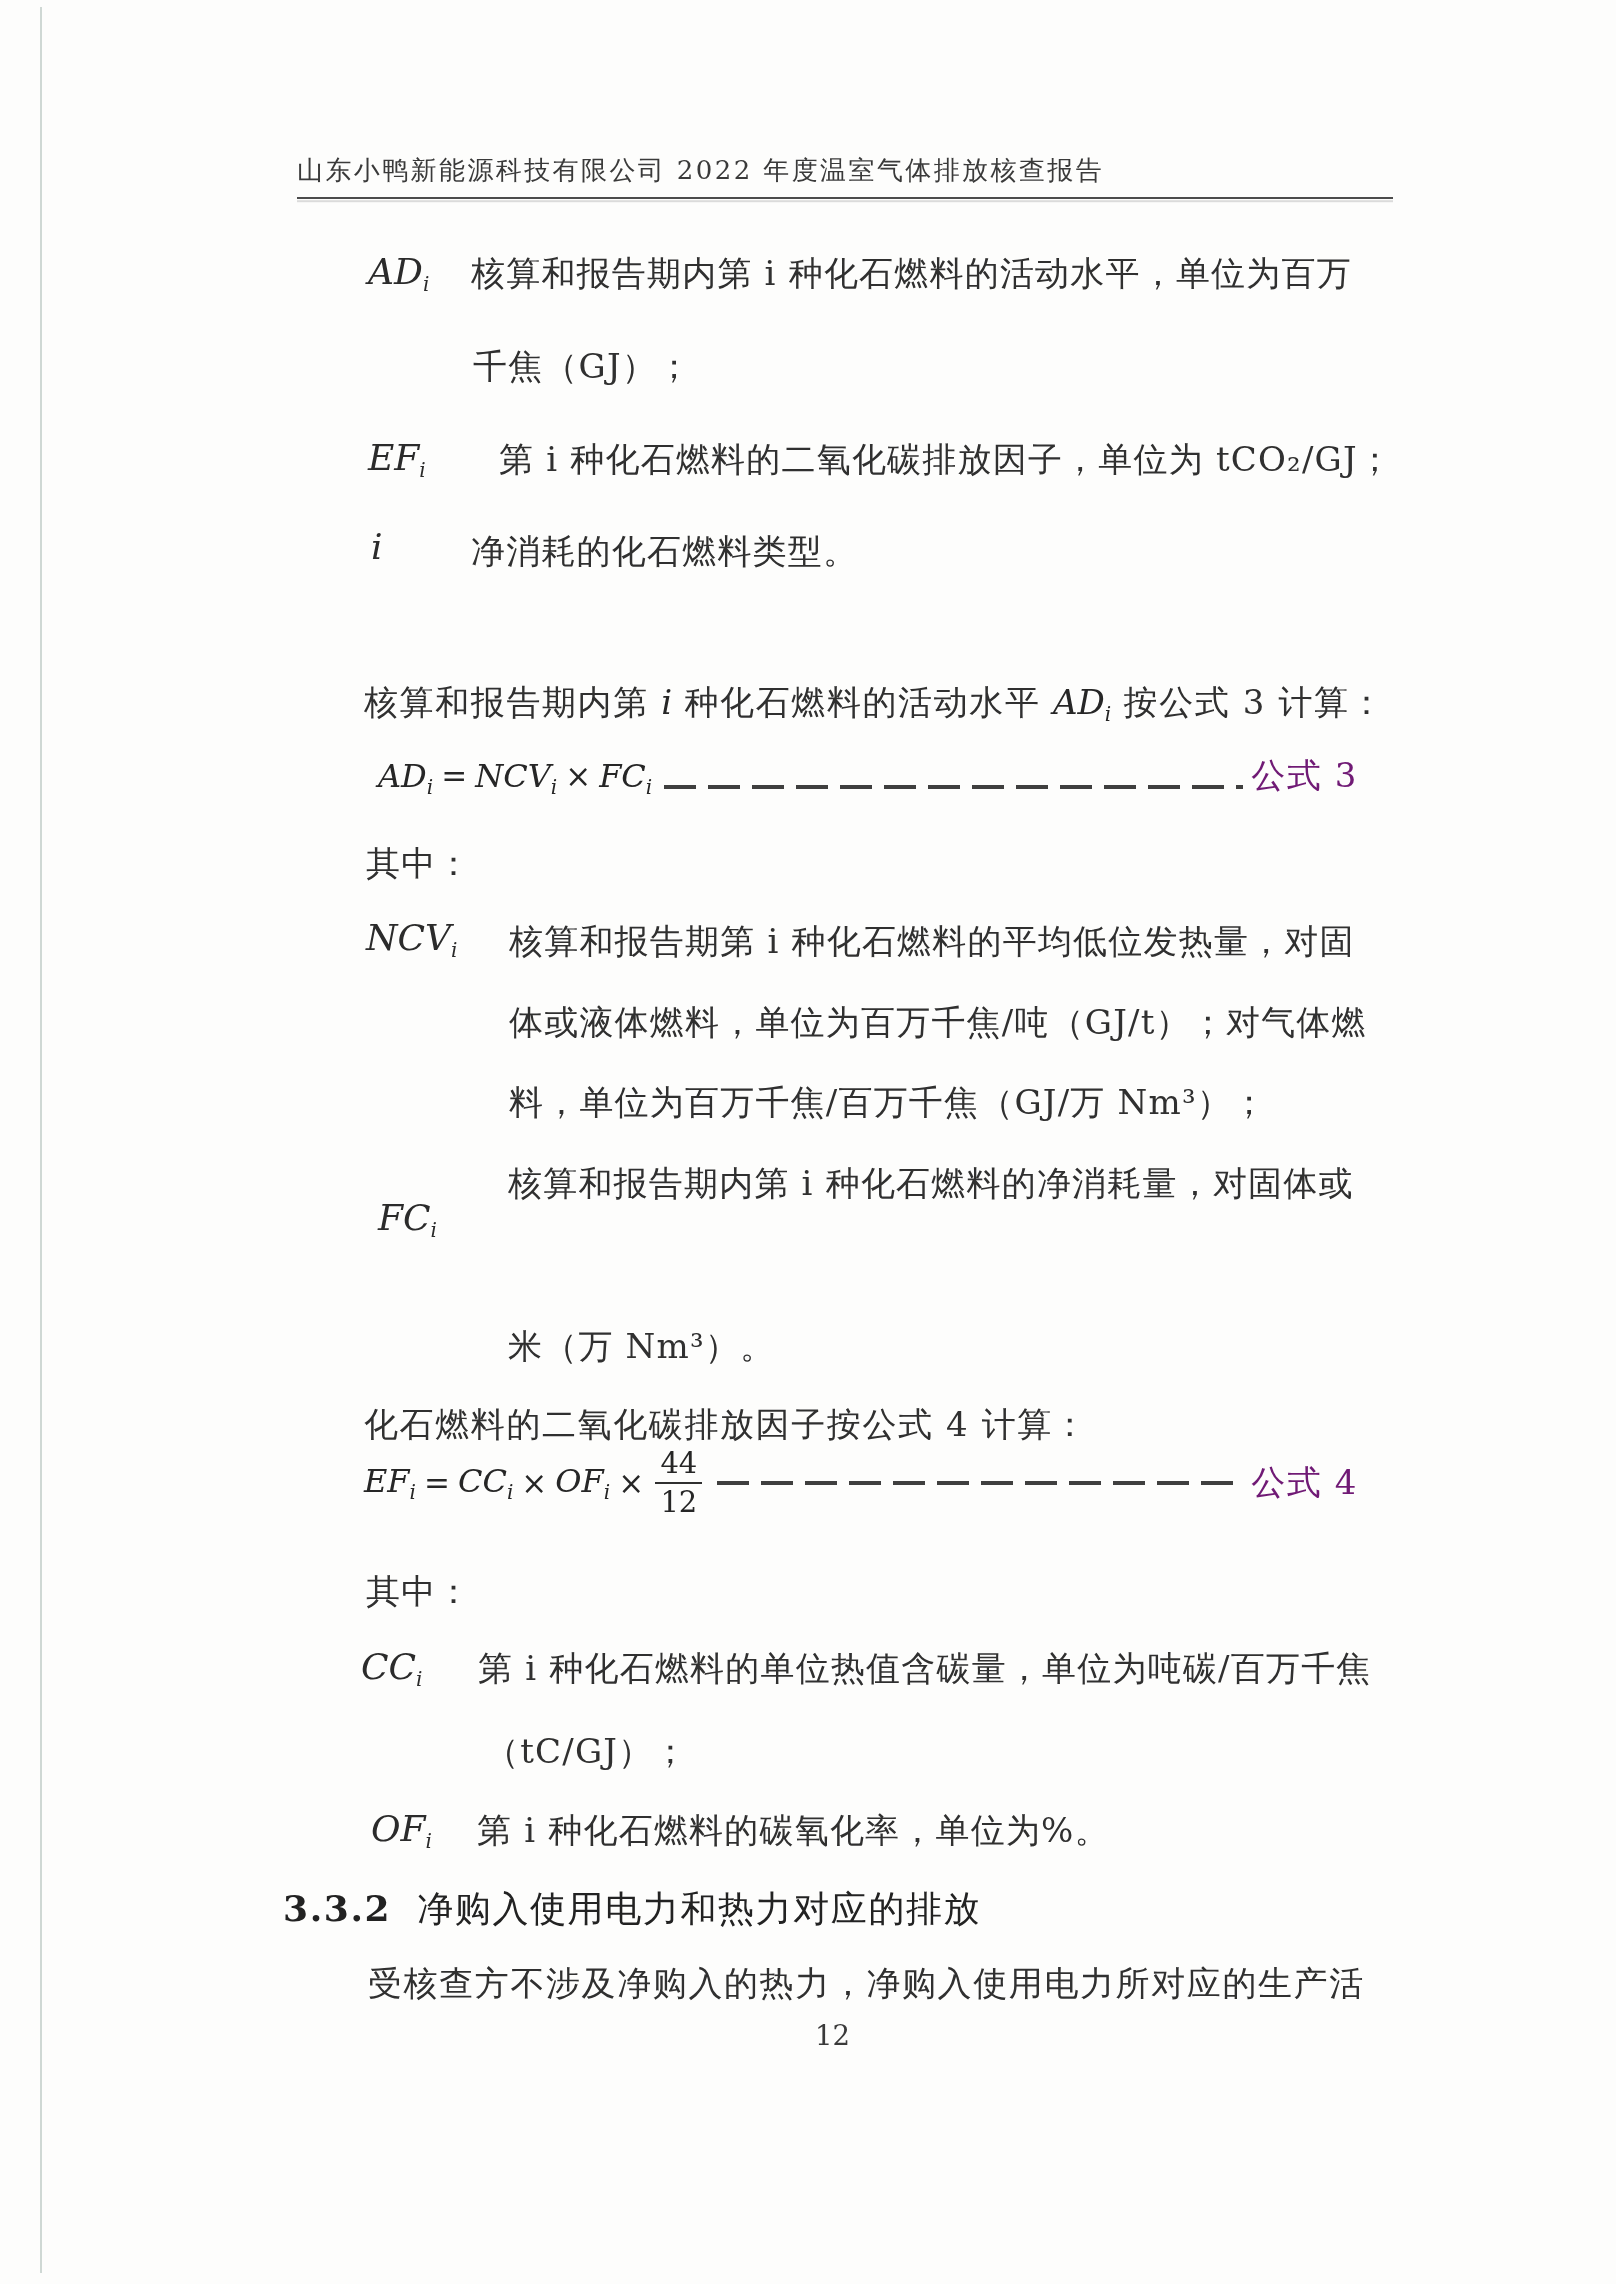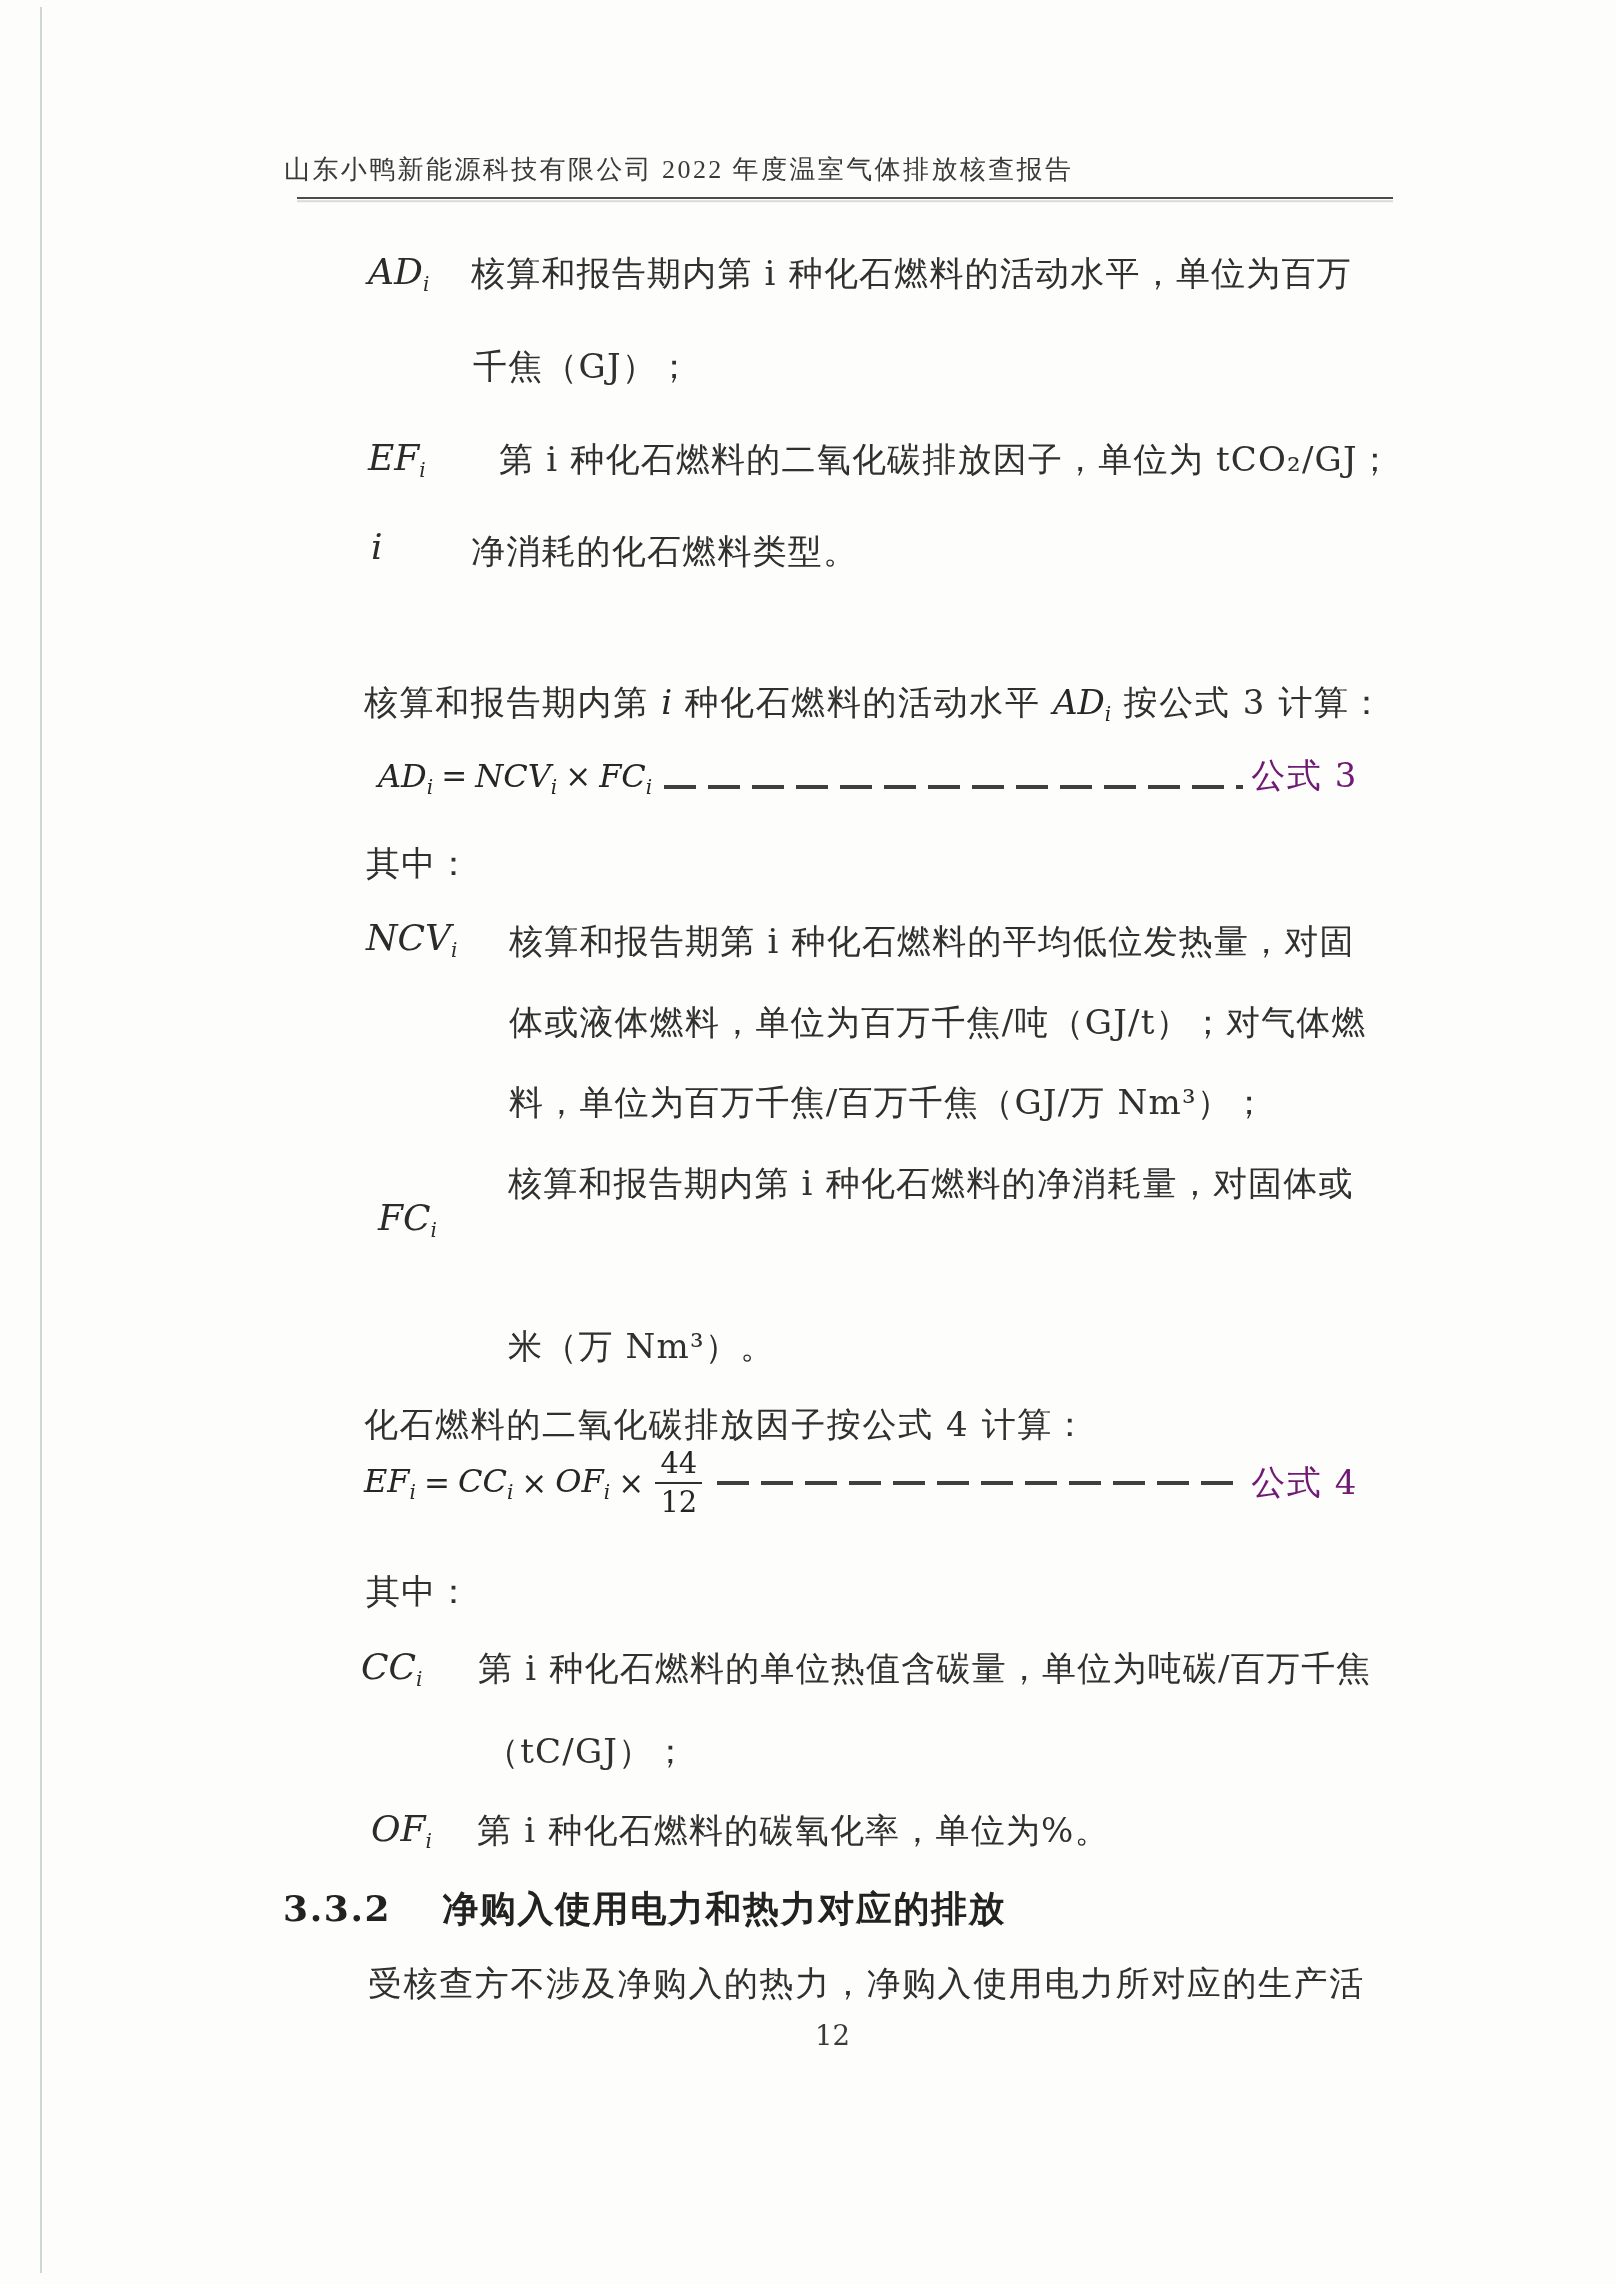--- a/index.html
+++ b/index.html
@@ -43,41 +43,41 @@
     display:inline-flex;flex-direction:column;align-items:center;
     vertical-align:middle;margin:0 3.2px;font-style:italic;
   }
   .frac .num,.frac .den{font-size:29px;line-height:1.15;font-style:normal;}
   .frac .bar{width:47px;height:2.4px;background:#2f2f2f;margin:1.6px 0;}
   .f4{align-items:center;}
   .f4 .leader{margin:0 8px 0 11.3px;align-self:center;}
   .sec-heading{font-weight:700;color:#222;}
   .sec-heading .num{font-size:36px;letter-spacing:1.6px;}
   .sec-heading .ttl{
-    font-size:36px;letter-spacing:1.6px;margin-left:51px;
+    font-size:36px;letter-spacing:1.6px;margin-left:26px;
     font-family:"DejaVu Sans","Liberation Sans",sans-serif;
-    font-weight:700;
+    font-weight:400;
   }
   .pagenum{
     position:absolute;left:0;top:2019px;width:1665px;
     text-align:center;font-size:27.5px;color:#3a3a3a;
   }
   .scan-line{
     position:absolute;left:40px;top:6.5px;width:2.4px;height:2266px;
     background:rgba(150,170,165,.45);
   }
 </style>
 </head>
 <body>
 
 <div class="page">
 
   <div class="scan-line"></div>
 
-  <div class="abs hdr" style="left:284px;top:154px;font-family:Liberation Serif, serif;">山东小鸭新能源科技有限公司 2022 年度温室气体排放核查报告</div>
+  <div class="abs hdr" style="left:297px;top:154px;">山东小鸭新能源科技有限公司 2022 年度温室气体排放核查报告</div>
   <div class="hdr-rule"></div>
 
   <div class="abs term" style="left:368px;top:249px;">
     <span>AD</span><sub>i</sub>
   </div>
   <div class="abs body-line" style="left:471px;top:252px;">核算和报告期内第 i 种化石燃料的活动水平，单位为百万</div>
   <div class="abs body-line" style="left:473px;top:345px;">千焦（GJ）；</div>
 
   <div class="abs term" style="left:368px;top:435px;">
     <span>EF</span><sub>i</sub>

